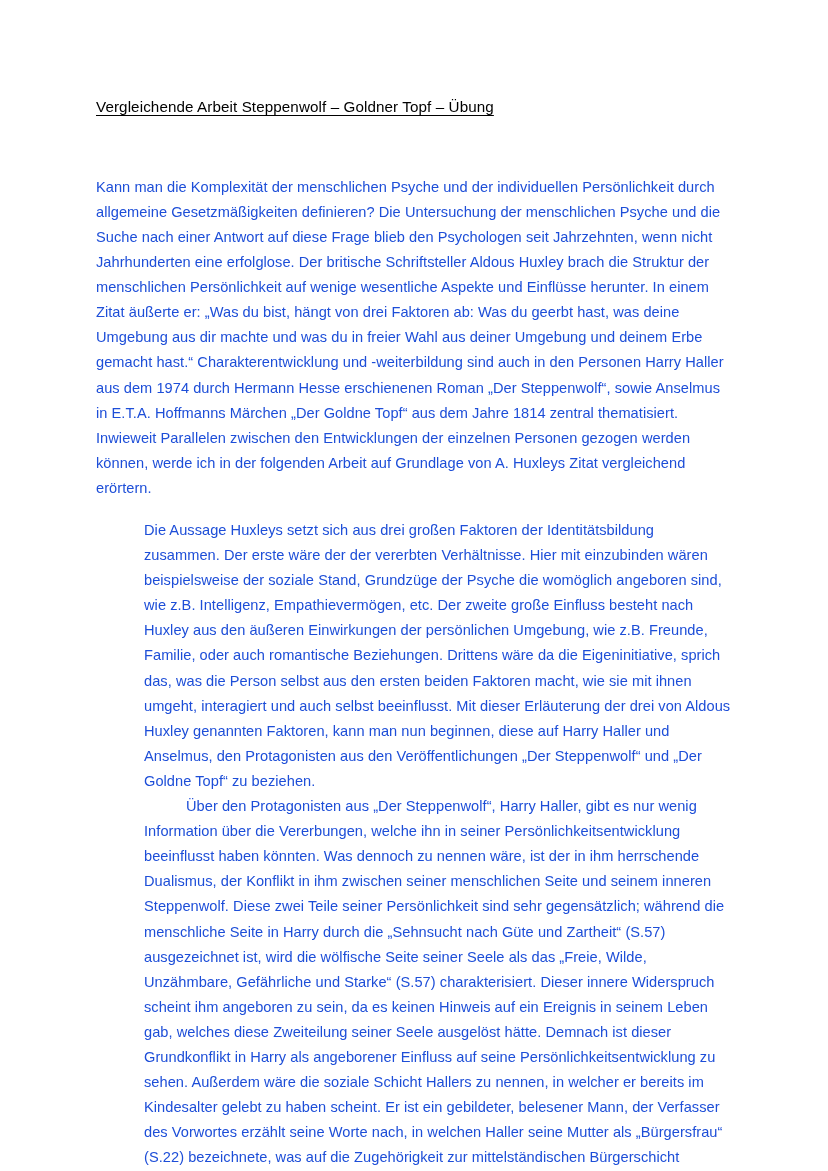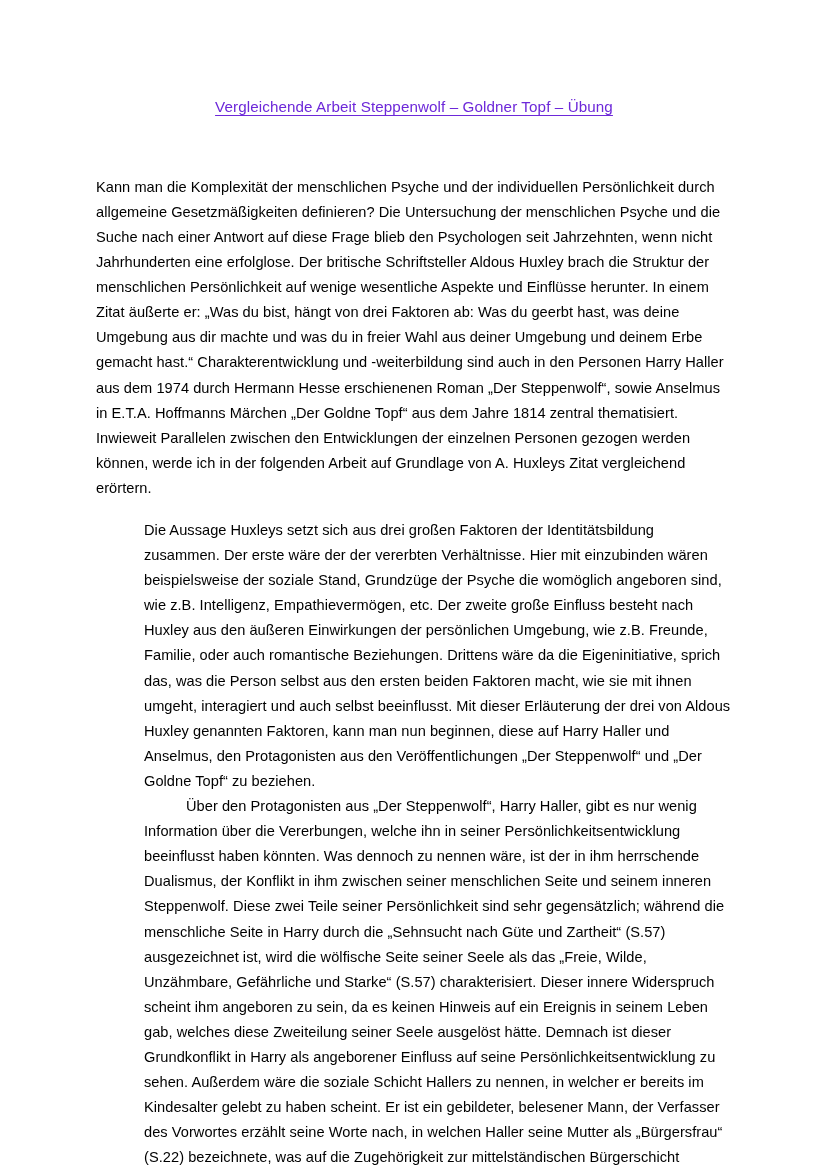--- a/index.html
+++ b/index.html
@@ -15,36 +15,35 @@
   }
   .page {
     position: relative;
     width: 828px;
     min-height: 1171px;
     box-sizing: border-box;
     padding: 96px 96px 40px 96px;
     background: #ffffff;
   }
   .doc-title {
-    text-align: center;
     font-size: 15.2px;
     line-height: 1.5;
     text-decoration: underline;
     text-underline-offset: 3px;
     margin: 0 0 56px 0;
     font-weight: 400;
     letter-spacing: 0.1px;
-    color: #6d28d9;
+    color: #000000;
   }
   .body-block {
     font-size: 14.6px;
     line-height: 1.72;
     text-align: left;
     margin: 0 0 17px 0;
-    color: #000000;
+    color: #1d4ed8;
     letter-spacing: 0.05px;
     white-space: pre-wrap;
   }
   .body-block.tight {
     margin-bottom: 0;
     margin-left: 48px;
   }
   .indent {
     text-indent: 42px;
   }

